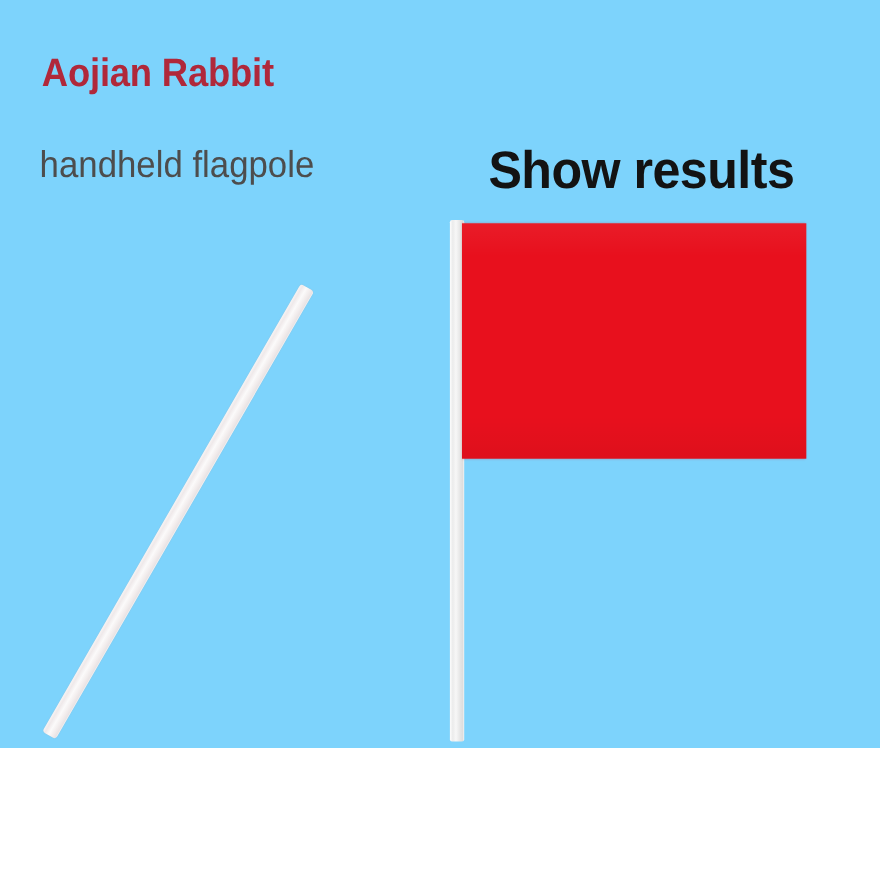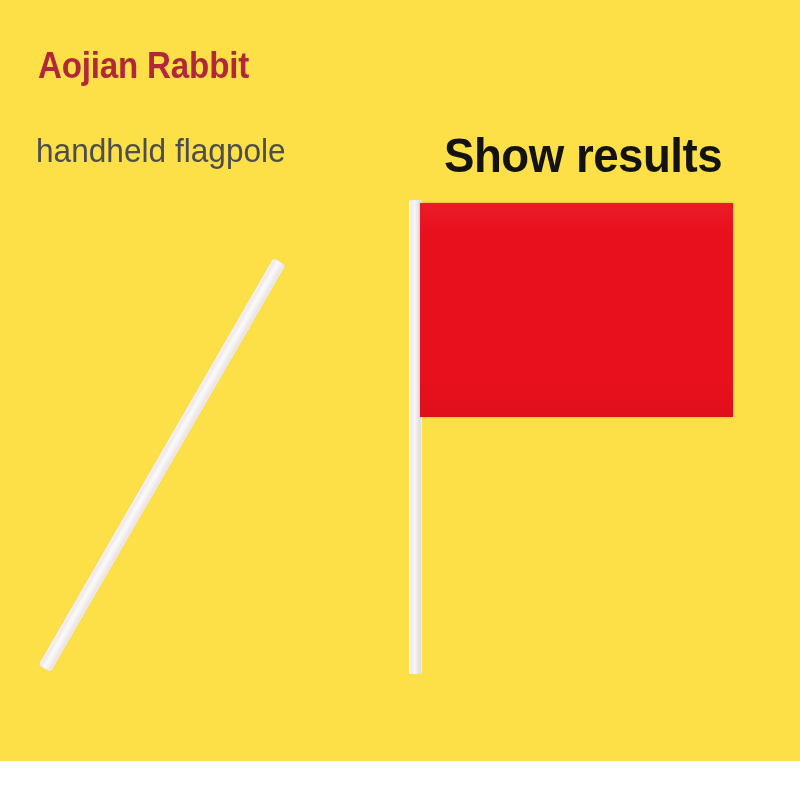--- a/index.html
+++ b/index.html
@@ -10,22 +10,22 @@
     width: 800px;
     height: 800px;
     background: #ffffff;
     font-family: "Liberation Sans", sans-serif;
     overflow: hidden;
     position: relative;
   }
   #canvas {
     position: relative;
     width: 800px;
-    height: 761px;
-    background: #fde047;
+    height: 680px;
+    background: #7dd3fc;
     overflow: hidden;
   }
 
   
   .brand-title {
     position: absolute;
     left: 38px;
     top: 48px;
     font-family: "Liberation Sans Narrow", "Liberation Sans", sans-serif;
     font-size: 36px;

